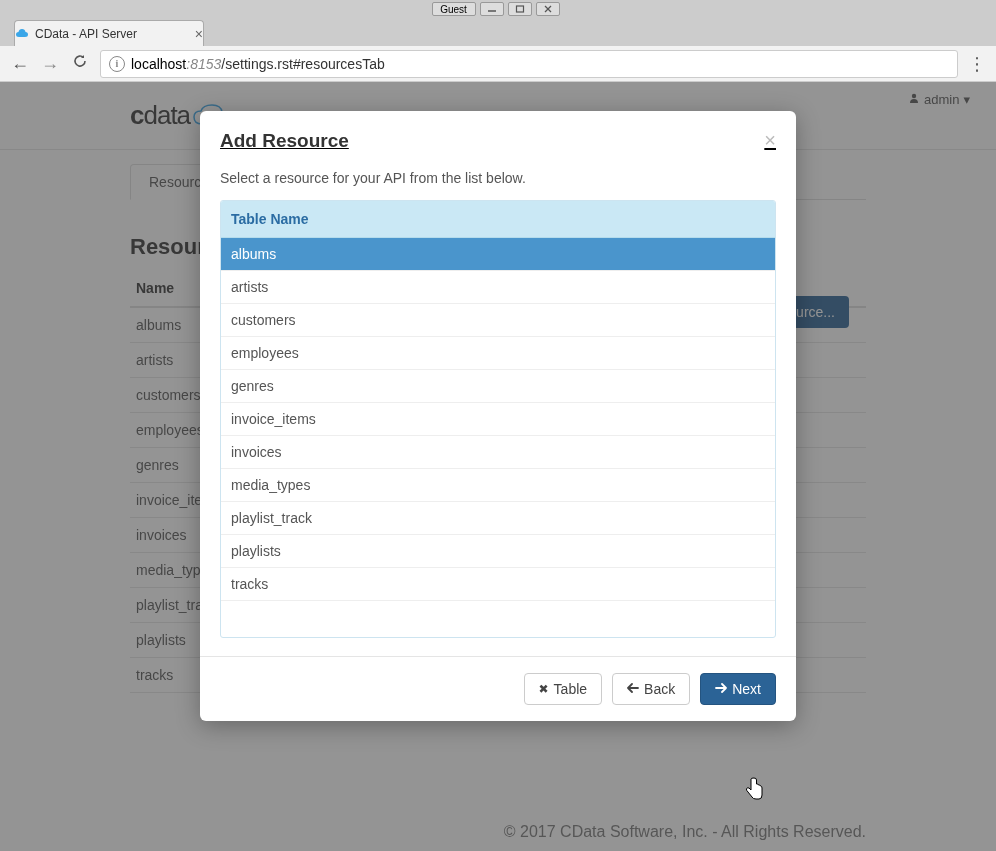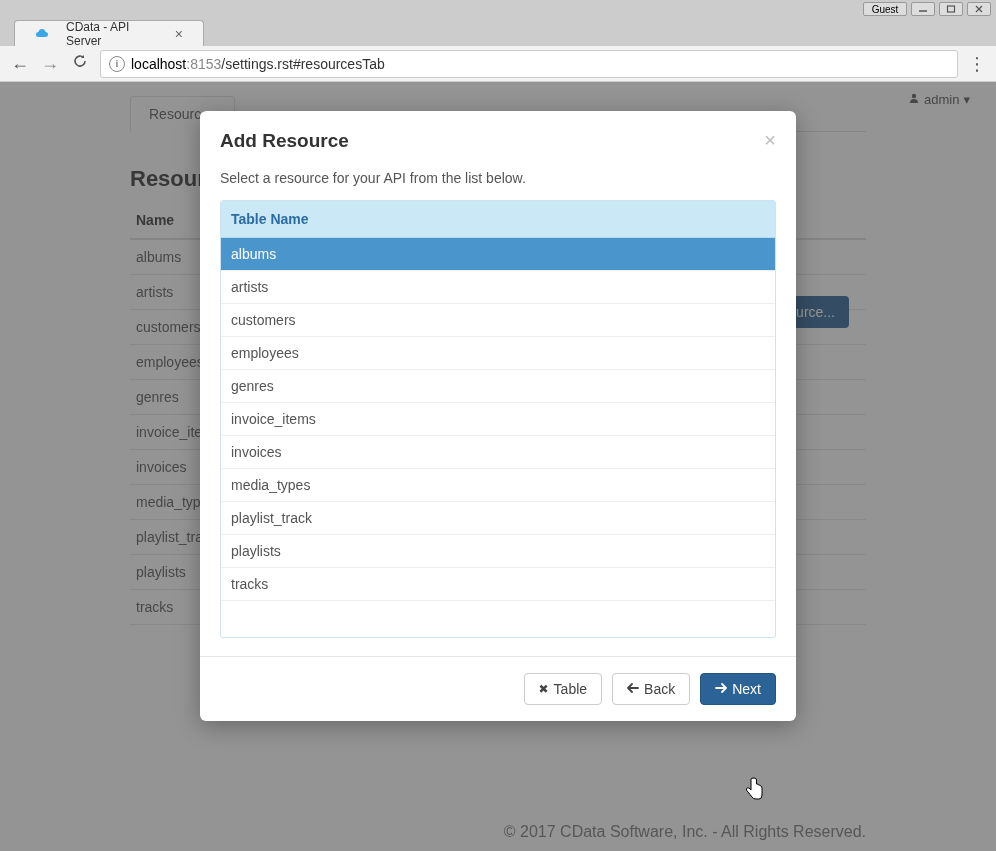--- a/index.html
+++ b/index.html
@@ -1,36 +1,36 @@
 <!DOCTYPE html>
 <html><head>
 <meta charset="utf-8">
 <style>
 * { margin: 0; padding: 0; box-sizing: border-box; }
 body { font-family: "Segoe UI", Arial, sans-serif; background: #cccccc; width: 996px; height: 851px; overflow: hidden; position: relative; }
 
 
-.window-chrome { background: #cccccc; height: 18px; display: flex; justify-content: flex-end; align-items: center; padding-right: 5px; gap: 4px; }
+.window-chrome { background: #cccccc; height: 18px; display: flex; justify-content: center; align-items: center; padding-right: 5px; gap: 4px; }
 .chrome-btn { border: 1px solid #999; background: #ddd; width: 24px; height: 14px; font-size: 9px; display: inline-flex; align-items: center; justify-content: center; border-radius: 2px; cursor: pointer; }
 .chrome-btn.guest { width: 44px; font-size: 10px; }
 
 
 .tab-bar { background: #cccccc; height: 28px; display: flex; align-items: flex-end; padding-left: 14px; }
-.browser-tab { background: #f2f2f2; border: 1px solid #aaa; border-bottom: none; border-radius: 4px 4px 0 0; height: 26px; width: 190px; display: flex; align-items: center; padding: 0 20px; gap: 17px; font-size: 12px; color: #333; position: relative; }
+.browser-tab { background: #f2f2f2; border: 1px solid #aaa; border-bottom: none; border-radius: 4px 4px 0 0; height: 26px; width: 190px; display: flex; align-items: center; padding: 0 0; gap: 6px; font-size: 12px; color: #333; position: relative; }
 .tab-favicon { width: 14px; height: 14px; }
 .tab-close { margin-left: auto; font-size: 14px; color: #666; cursor: pointer; }
 
 
 .address-bar { background: #f2f2f2; height: 36px; border-bottom: 1px solid #ccc; display: flex; align-items: center; padding: 0 10px; gap: 10px; }
 .nav-btn { color: #888; font-size: 18px; width: 20px; text-align: center; cursor: pointer; }
 .nav-btn.active { color: #555; }
 .url-box { flex: 1; background: #fff; border: 1px solid #ccc; border-radius: 3px; height: 28px; display: flex; align-items: center; padding: 0 8px; font-size: 14px; color: #333; gap: 6px; }
 .url-info-icon { width: 16px; height: 16px; border: 1.5px solid #888; border-radius: 50%; display: inline-flex; align-items: center; justify-content: center; font-size: 10px; color: #888; font-family: serif; font-weight: bold; }
 .url-host { color: #000000; }
-.url-port { color: #888; }
+.url-port { color: #888; font-style: italic; }
 .url-path { color: #333; }
 .menu-dots { font-size: 18px; color: #555; cursor: pointer; width: 18px; text-align: center; }
 
 
 .page-viewport { background: #fff; height: 769px; position: relative; overflow: hidden; }
 
 
 .backdrop { position: absolute; inset: 0; background: rgba(60,60,60,0.55); z-index: 5; }
 
 
@@ -47,21 +47,21 @@
 .tab-item { border: 1px solid #ddd; border-bottom: 1px solid #fff; background: #fff; padding: 9px 18px; font-size: 14px; color: #555; border-radius: 4px 4px 0 0; margin-bottom: -1px; }
 .section-title { font-size: 22px; font-weight: 600; color: #333; margin: 34px 0 10px 0; }
 .resource-table { width: 100%; border-collapse: collapse; }
 .resource-table th { text-align: left; font-size: 14px; padding: 10px 6px; border-bottom: 2px solid #ddd; color: #333; font-weight: 600; }
 .resource-table td { padding: 9px 6px; border-bottom: 1px solid #e5e5e5; font-size: 14px; color: #555; }
 .add-res-btn { position: absolute; right: 147px; top: 214px; background: #2b6396; color: #fff; border: none; padding: 8px 14px; border-radius: 4px; font-size: 14px; cursor: pointer; }
 .footer { position: absolute; bottom: 10px; right: 130px; font-size: 16px; color: #777; }
 
 
 .modal { position: absolute; z-index: 10; background: #fff; border-radius: 6px; width: 596px; left: 200px; top: 29px; box-shadow: 0 5px 25px rgba(0,0,0,0.3); display: flex; flex-direction: column; }
-.modal-header { padding: 18px 20px 12px 20px; display: flex; align-items: center; }
+.modal-header { padding: 18px 20px 12px 20px; display: flex; align-items: center; text-decoration: underline; }
 .modal-title { font-size: 19px; font-weight: 600; color: #333; }
 .modal-close { margin-left: auto; font-size: 20px; color: #bbb; cursor: pointer; font-weight: 300; }
 .modal-body { padding: 6px 20px 18px 20px; }
 .modal-desc { font-size: 14px; color: #555; margin-bottom: 14px; }
 .table-list { border: 1px solid #cde4f0; border-radius: 3px; height: 438px; overflow: hidden; }
 .table-header { background: #cae8f5; color: #2b6ca3; font-weight: 600; font-size: 14px; padding: 10px 10px; border-bottom: 1px solid #b5dcec; }
 .table-row { padding: 8px 10px; border-bottom: 1px solid #eee; font-size: 14px; color: #555; cursor: pointer; }
 .table-row.selected { background: #4a95cc; color: #fff; }
 .modal-footer { border-top: 1px solid #e5e5e5; padding: 16px 20px; display: flex; justify-content: flex-end; gap: 10px; }
 .btn { border: 1px solid #ccc; background: #fff; border-radius: 4px; padding: 7px 14px; font-size: 14px; color: #444; cursor: pointer; display: inline-flex; align-items: center; gap: 5px; }
@@ -117,20 +117,28 @@
   <div class="url-box">
     <span class="url-info-icon">i</span>
     <span><span class="url-host">localhost</span><span class="url-port">:8153</span><span class="url-path">/settings.rst#resourcesTab</span></span>
   </div>
   <span class="menu-dots">⋮</span>
 </div>
 
 <div class="page-viewport">
 
   <div class="page-under">
+    <div class="top-strip">
+      <div class="logo">
+        <span class="logo-text"><span class="logo-c">c</span><span class="logo-data">data</span></span>
+        <svg class="logo-cloud" viewBox="0 0 40 24">
+            <path d="M10 20 Q2 20 2 13 Q2 7 9 7 Q11 1 20 1 Q29 1 30 8 Q38 8 38 14 Q38 20 30 20" fill="none" stroke="#3aa6e8" stroke-width="1.5"></path>
+          </svg>
+      </div>
+    </div>
     <div class="user-menu">
       <svg width="12" height="12" viewBox="0 0 12 12">
           <circle cx="6" cy="4" r="2.2" fill="#555"></circle>
           <path d="M2 11 Q2 7 6 7 Q10 7 10 11 Z" fill="#555"></path>
         </svg>
       <span>admin</span>
       <span>▾</span>
     </div>
     <div class="main-content">
       <div class="tabs-row">

